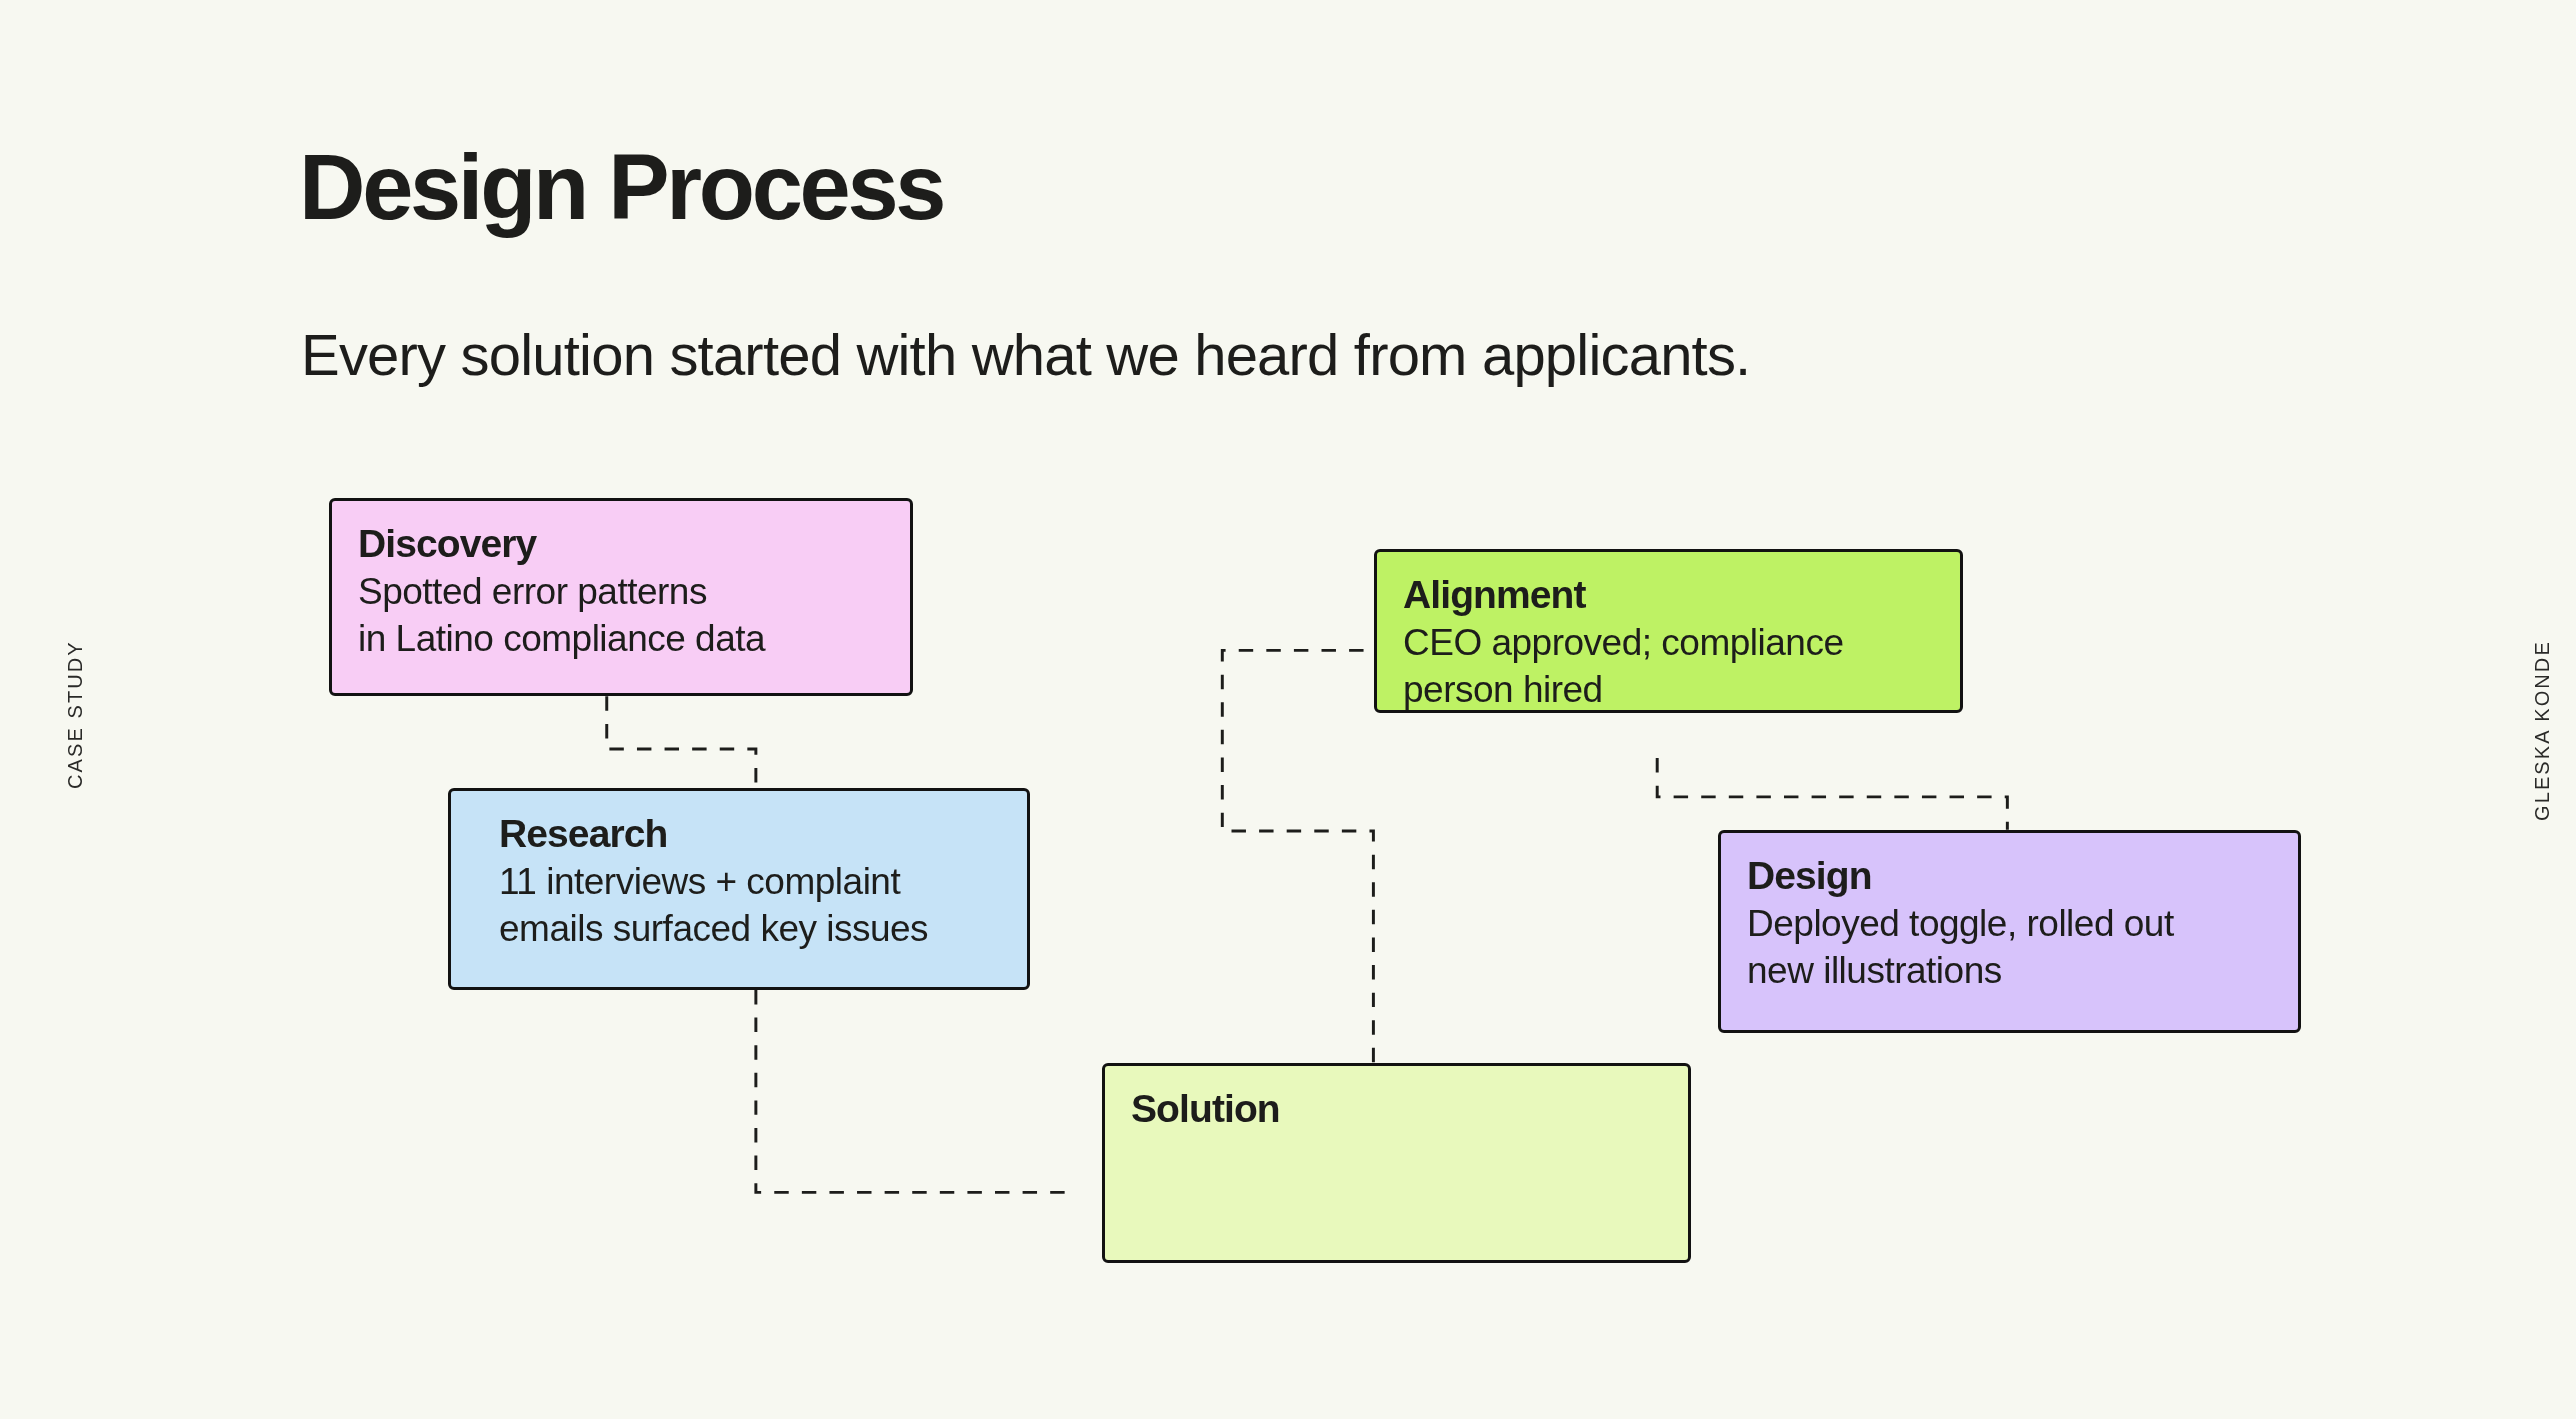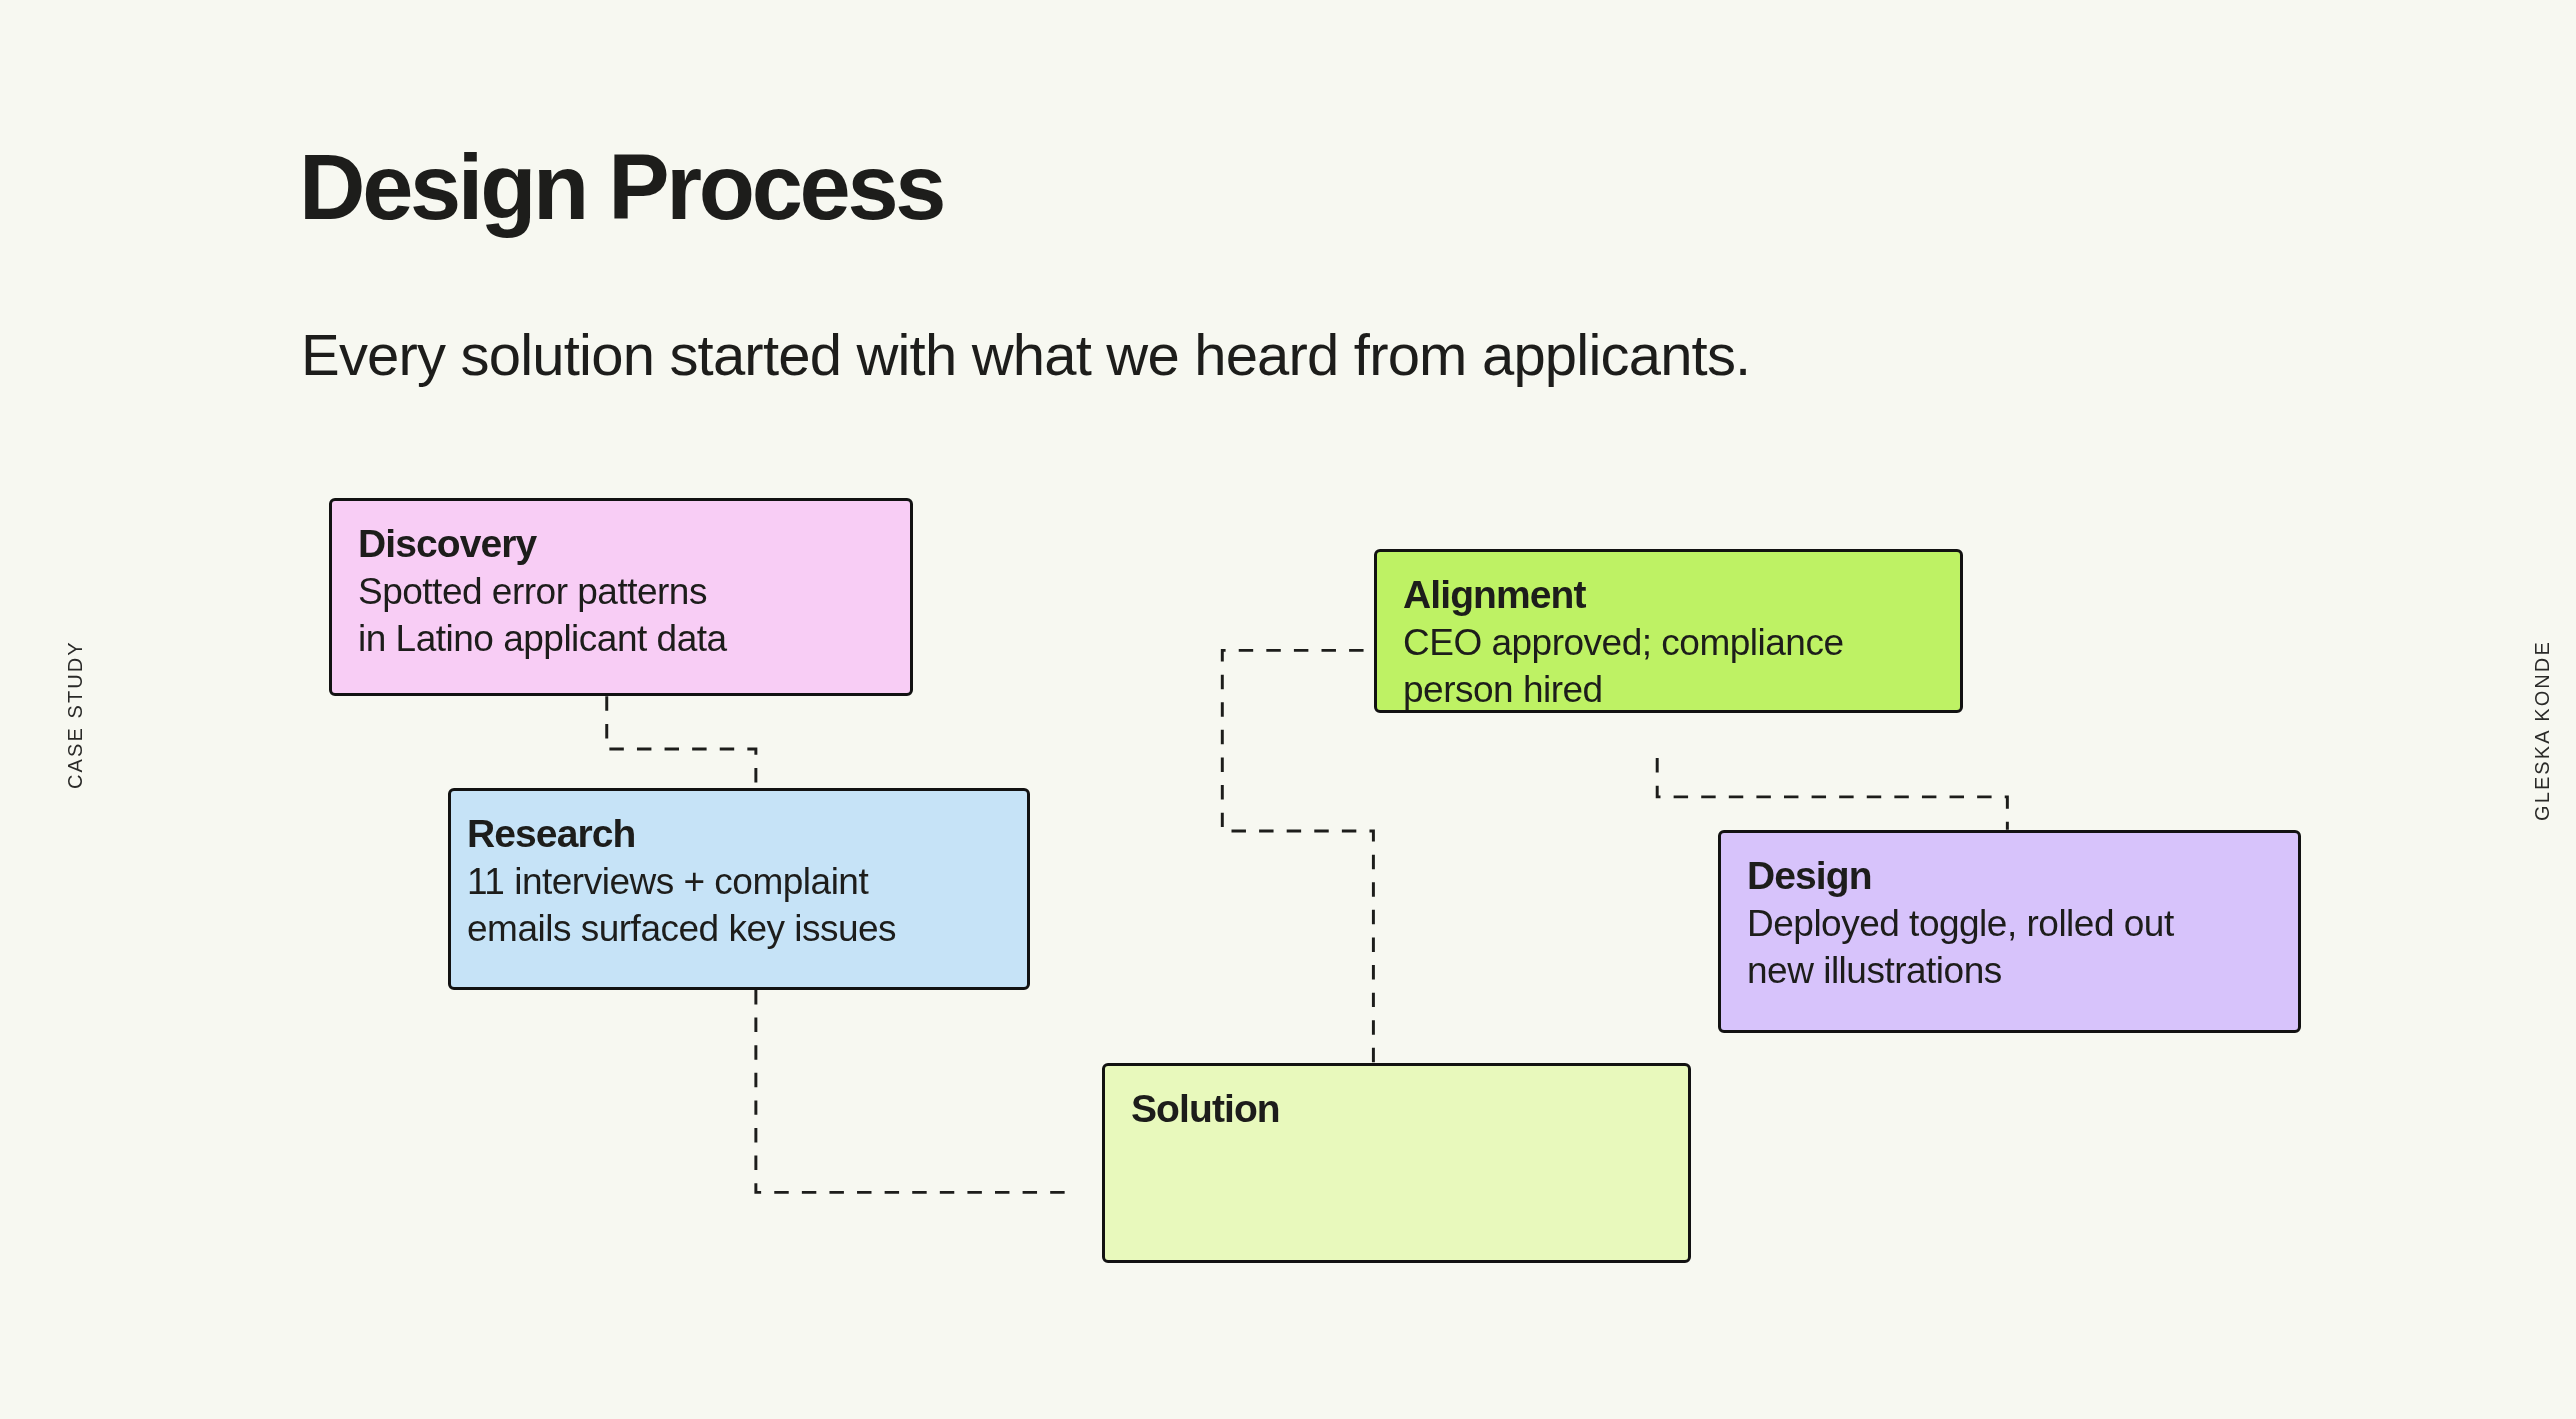--- a/index.html
+++ b/index.html
@@ -110,21 +110,21 @@
   }
 
   
   #card-discovery {
     left: 329px;  top: 498px;  width: 584px;  height: 198px;
     background: #f8cdf5;
   }
   #card-research {
     left: 448px;  top: 788px; width: 582px;  height: 202px;
     background: #c6e3f7;
-    padding-left: 16px;
+    padding-left: 48px;
   }
   #card-solution {
     left: 1102px; top: 1063px; width: 589px;  height: 200px;
     background: #e8f9bc;
   }
   #card-alignment {
     left: 1374px; top: 549px;  width: 589px;  height: 164px;
     background: #bef264;
   }
   #card-launch {
@@ -152,21 +152,21 @@
     <path d="M 1150 1507 L 1150 1815 L 1630 1815"></path>
 
     <path d="M 2090 1617 L 2090 1265 L 1860 1265 L 1860 990 L 2091 990"></path>
 
     <path d="M 2522 1154 L 2522 1213 L 3055 1213 L 3055 1263"></path>
   </svg>
 
   <div class="card" id="card-discovery">
     <p class="card-title">Discovery</p>
     <p class="card-body">Spotted error patterns
-in Latino applicant data</p>
+in Latino compliance data</p>
   </div>
 
   <div class="card" id="card-research">
     <p class="card-title">Research</p>
     <p class="card-body">11 interviews + complaint
 emails surfaced key issues</p>
   </div>
 
   <div class="card" id="card-solution">
     <p class="card-title">Solution</p>

